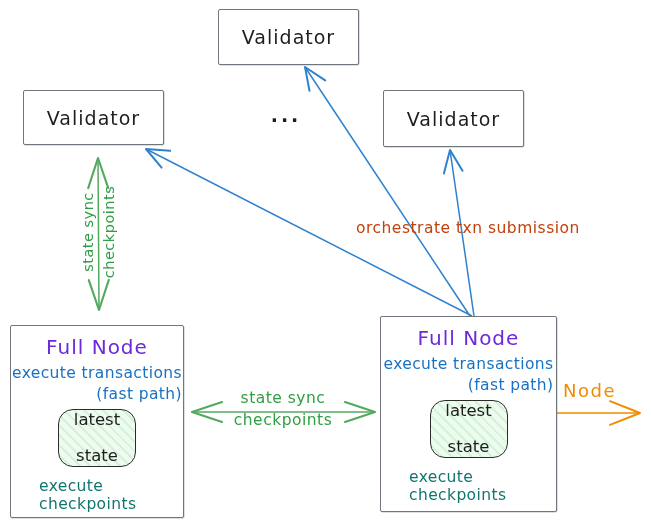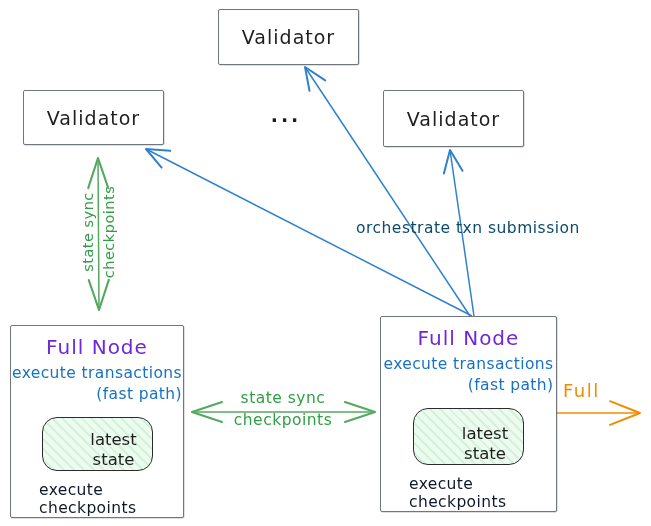--- a/index.html
+++ b/index.html
@@ -21,32 +21,31 @@
 
   .fullnode{
     position:absolute;z-index:2;background:#ffffff;
     border:1.6px solid #6f767d;border-radius:2px;
     box-shadow:0.5px 0.5px 0 rgba(0,0,0,0.25);
     display:flex;flex-direction:column;align-items:center;
   }
   .fn-title{font-size:20px;letter-spacing:1px;margin-top:9px;color:#6d28d9;}
   .fn-fast{margin-top:4px;font-size:15.5px;line-height:1.35;text-align:right;color:#1971c2;letter-spacing:0.4px;}
   .state-box{
-    margin-top:12px;width:76px;height:56px;
+    margin-top:4px;width:76px;height:56px;
     border:1.6px solid #2b2b2b;border-radius:15px;
-    display:flex;flex-direction:column;align-items:center;justify-content:flex-end;
+    display:flex;flex-direction:column;align-items:center;justify-content:space-between;
     background:repeating-linear-gradient(45deg,rgba(64,192,87,0.22) 0px,rgba(64,192,87,0.22) 2px,rgba(235,251,238,0.9) 2px,rgba(235,251,238,0.9) 7px);
-    padding-left:33px;
   }
   .state-line{font-size:16.5px;line-height:1.2;color:#1e1e1e;}
-  .fn-footer{margin-top:10px;font-size:15.5px;color:#0f172a;letter-spacing:0.4px;margin-left:28px;}
+  .fn-footer{margin-top:10px;font-size:15.5px;color:#0f766e;letter-spacing:0.4px;margin-left:28px;}
 
   .floating-label{position:absolute;z-index:3;white-space:nowrap;}
   .ellipsis{left:268px;top:104px;width:36px;text-align:center;font-size:19px;font-weight:bold;letter-spacing:3px;color:#1e1e1e;}
-  .orchestrate{left:356px;top:219px;font-size:15.5px;color:#0c4a6e;letter-spacing:0.5px;}
+  .orchestrate{left:356px;top:219px;font-size:15.5px;color:#c2410c;letter-spacing:0.5px;}
   .rpcs{left:563px;top:380px;font-size:18px;color:#f08c00;letter-spacing:1.5px;}
   .hsync{left:208px;top:388px;width:150px;text-align:center;font-size:15.5px;line-height:1.4;color:#2f9e44;letter-spacing:0.5px;}
   .vsync{
     left:34px;top:211px;width:130px;height:42px;text-align:center;
     font-size:14.5px;line-height:1.45;color:#2f9e44;letter-spacing:0.5px;
     transform:rotate(-90deg);
   }
 </style>
 </head>
 <body>
@@ -121,15 +120,15 @@
     <div>checkpoints</div>
   </div>
 
   <div class="floating-label hsync">
     <div>state sync</div>
     <div>checkpoints</div>
   </div>
 
   <div class="floating-label orchestrate">orchestrate txn submission</div>
 
-  <div class="floating-label rpcs">Full</div>
+  <div class="floating-label rpcs">Node</div>
 
 </div>
 
 </body></html>

